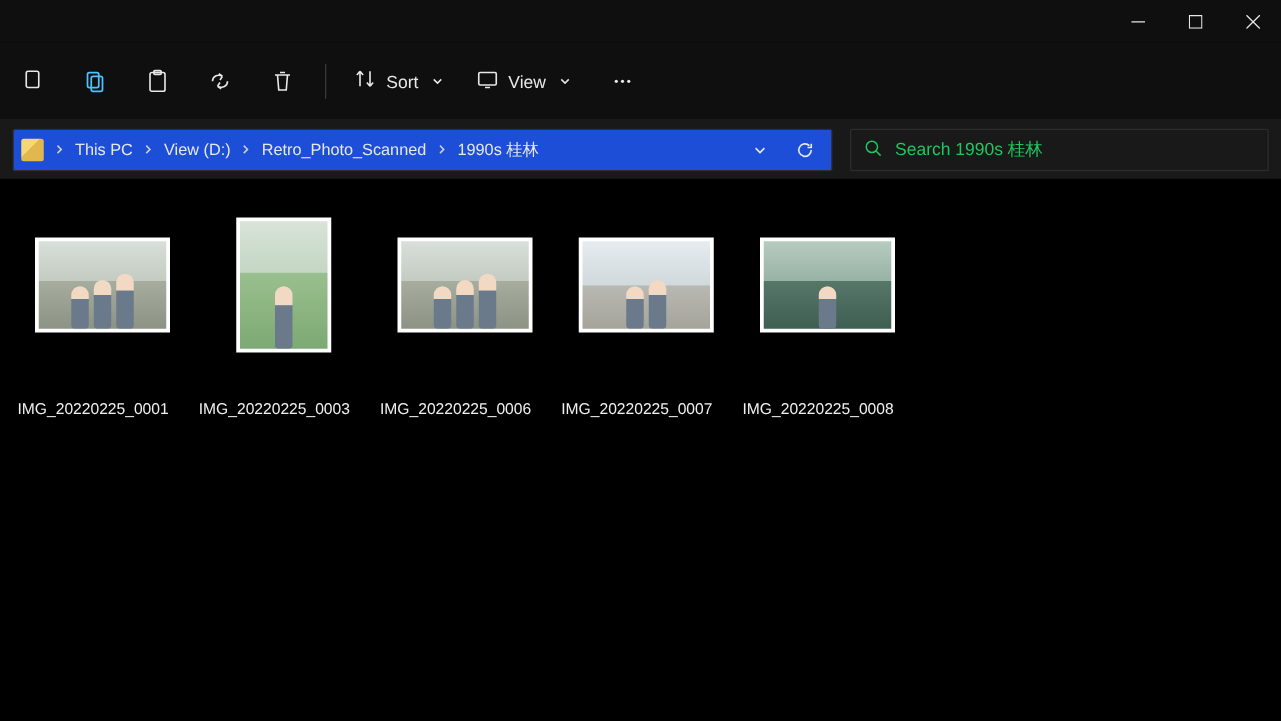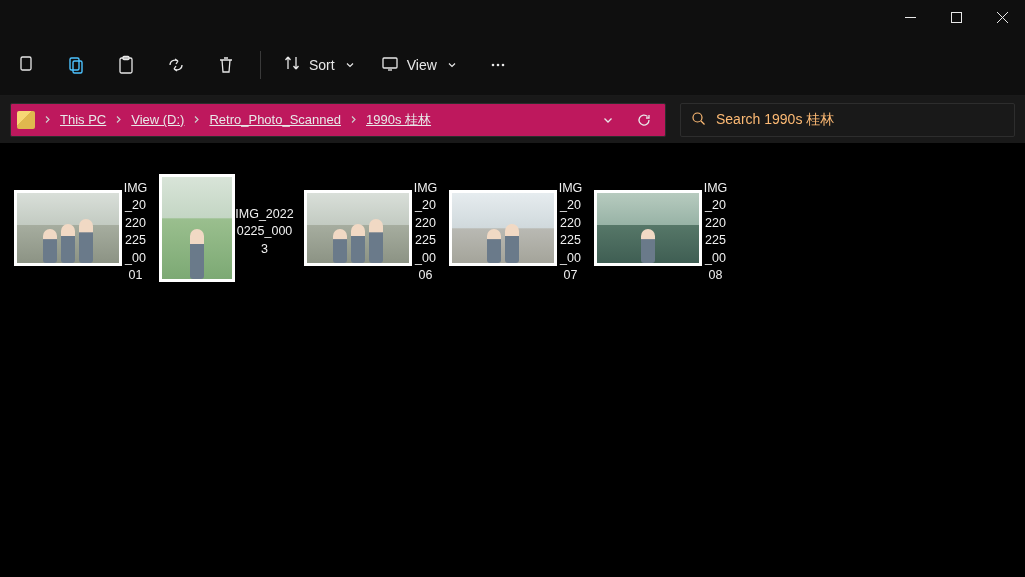--- a/index.html
+++ b/index.html
@@ -73,29 +73,28 @@
     background: #191919;
     border-bottom: 1px solid #000;
     display: flex;
     align-items: center;
     padding: 0 10px;
     gap: 14px;
   }
   .addrbar {
     flex: 0 0 656px;
     height: 34px;
-    background: #be185d;
+    background: #1d4ed8;
     border: 1px solid #2d2d2d;
     border-radius: 2px;
     display: flex;
     align-items: center;
     padding: 0 6px;
     gap: 6px;
     overflow: hidden;
-    text-decoration: underline;
   }
   .addr-icon {
     width: 18px; height: 18px;
     background: linear-gradient(135deg,#f7d774 40%,#e0b84e 41%);
     border-radius: 2px;
     flex-shrink: 0;
   }
   .crumb-sep { color: #cfcfcf; padding: 0 2px; }
   .crumb { color: #e8e8e8; white-space: nowrap; font-size: 13px; }
   .addr-spacer { flex: 1; }
@@ -106,42 +105,44 @@
   }
   .searchbox {
     flex: 1;
     height: 34px;
     border: 1px solid #2d2d2d;
     border-radius: 2px;
     display: flex;
     align-items: center;
     padding: 0 10px;
     gap: 10px;
-    color: #fdba74;
+    color: #22c55e;
     font-size: 14px;
   }
 
   
   .content {
     flex: 1;
     background: #000;
     padding: 16px 10px;
     overflow: auto;
   }
   .grid {
     display: flex;
     flex-wrap: wrap;
     gap: 4px 2px;
   }
   .item {
     width: 143px;
     display: flex;
-    align-items: center;
+    flex-direction: column;
+    align-items: flex-start;
     padding: 8px 4px;
     text-align: center;
+    gap: 23px;
   }
   .thumb-wrap {
     width: 135px;
     height: 120px;
     display: flex;
     align-items: center;
     justify-content: center;
   }
   .thumb {
     background: #fff;

